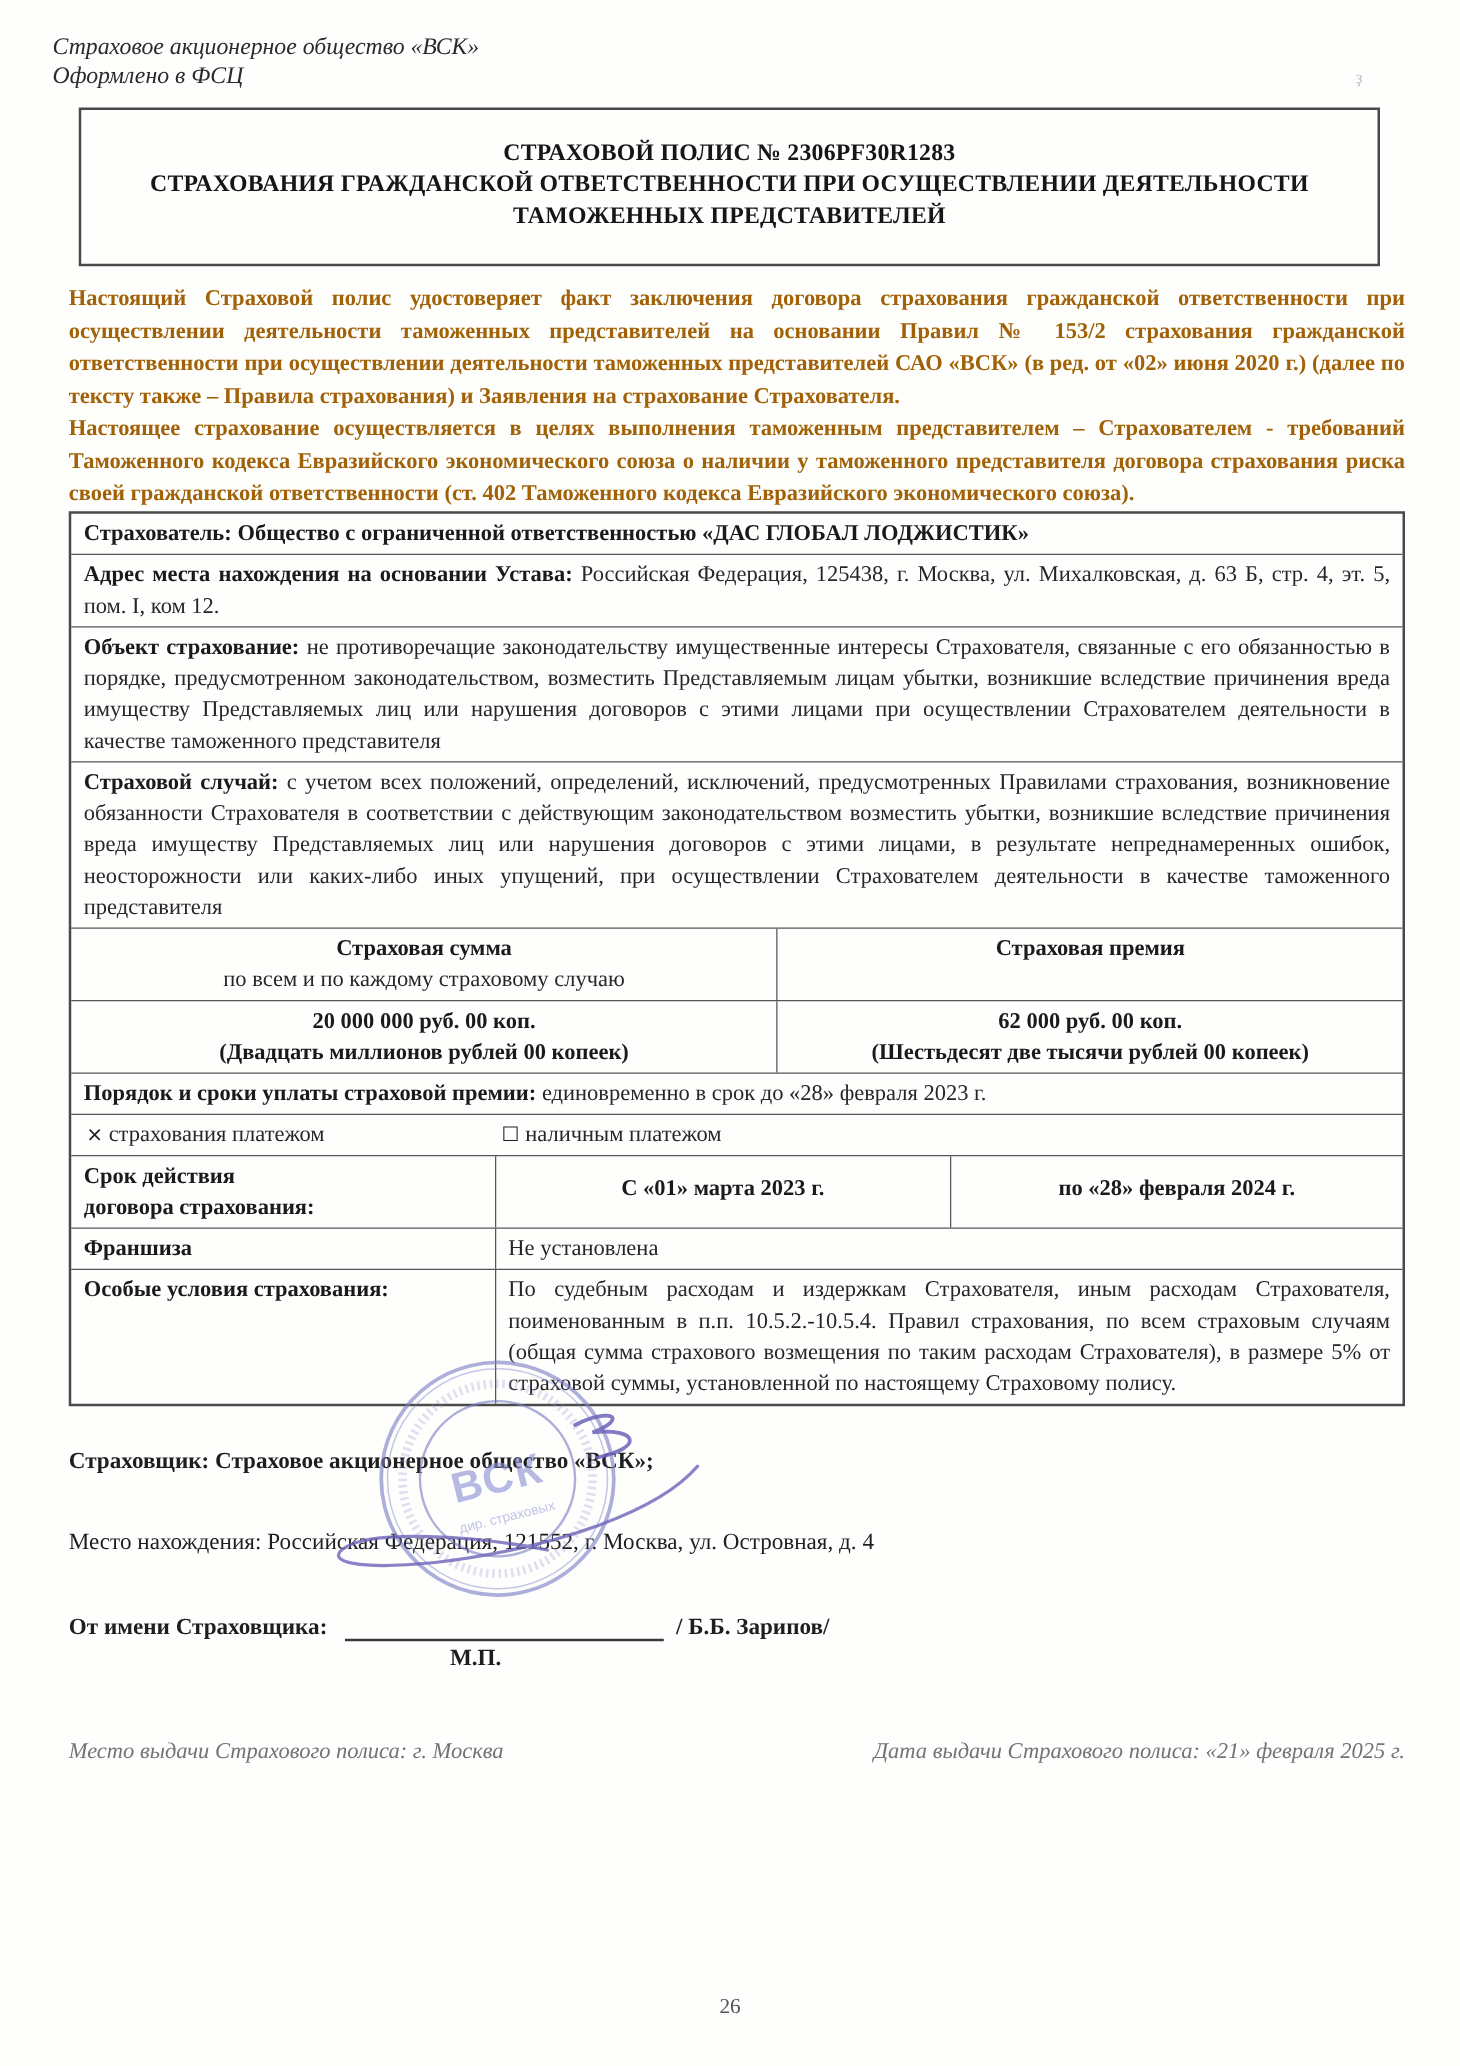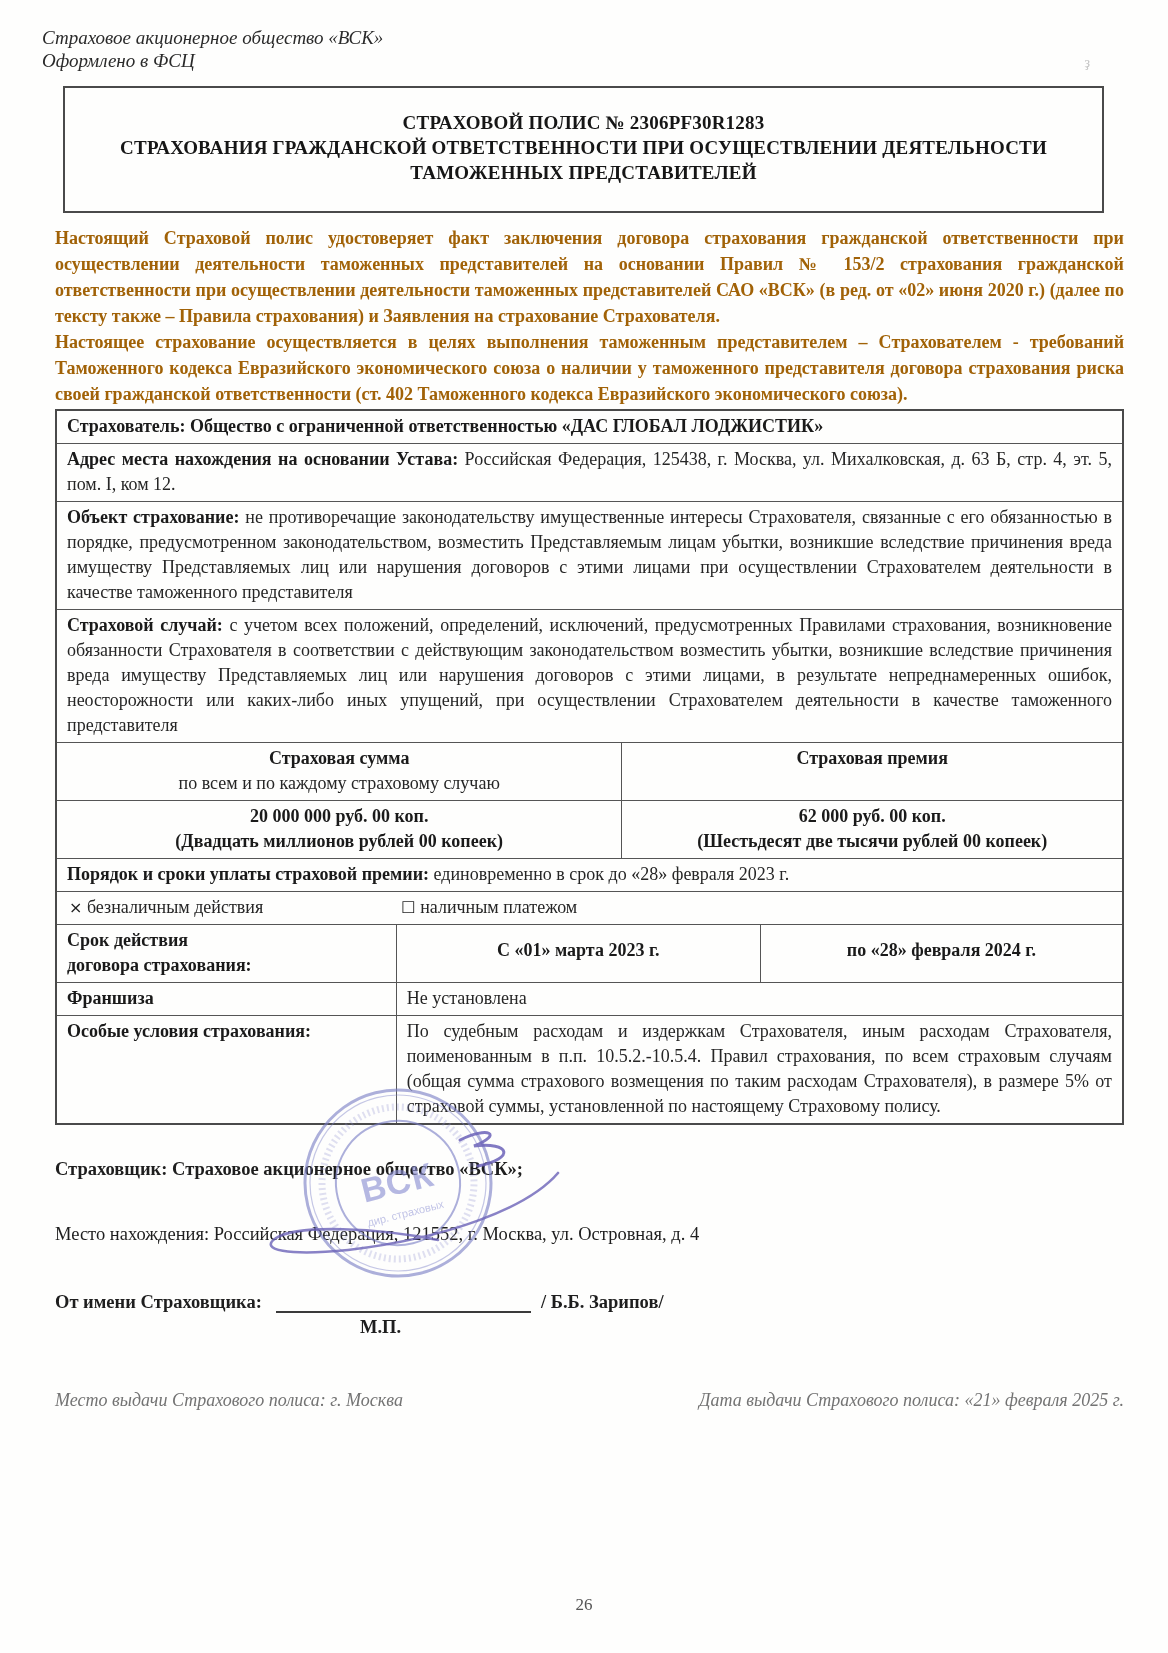--- a/index.html
+++ b/index.html
@@ -127,21 +127,21 @@
         <div class="cell">
           <span class="lbl">Порядок и сроки уплаты страховой премии:</span>
           <span class="val">единовременно в срок до «28» февраля 2023 г.</span>
         </div>
       </div>
 
       <div class="t-row">
         <div class="cell checkline">
           <span class="opt1">
             <span class="chk">×</span>
-            <span class="val">безналичным действия</span>
+            <span class="val">страхования платежом</span>
           </span>
           <span class="opt2">
             <span class="chk">☐</span>
             <span class="val">наличным платежом</span>
           </span>
         </div>
       </div>
 
       <div class="t-row cols">
         <div class="c-term1">

